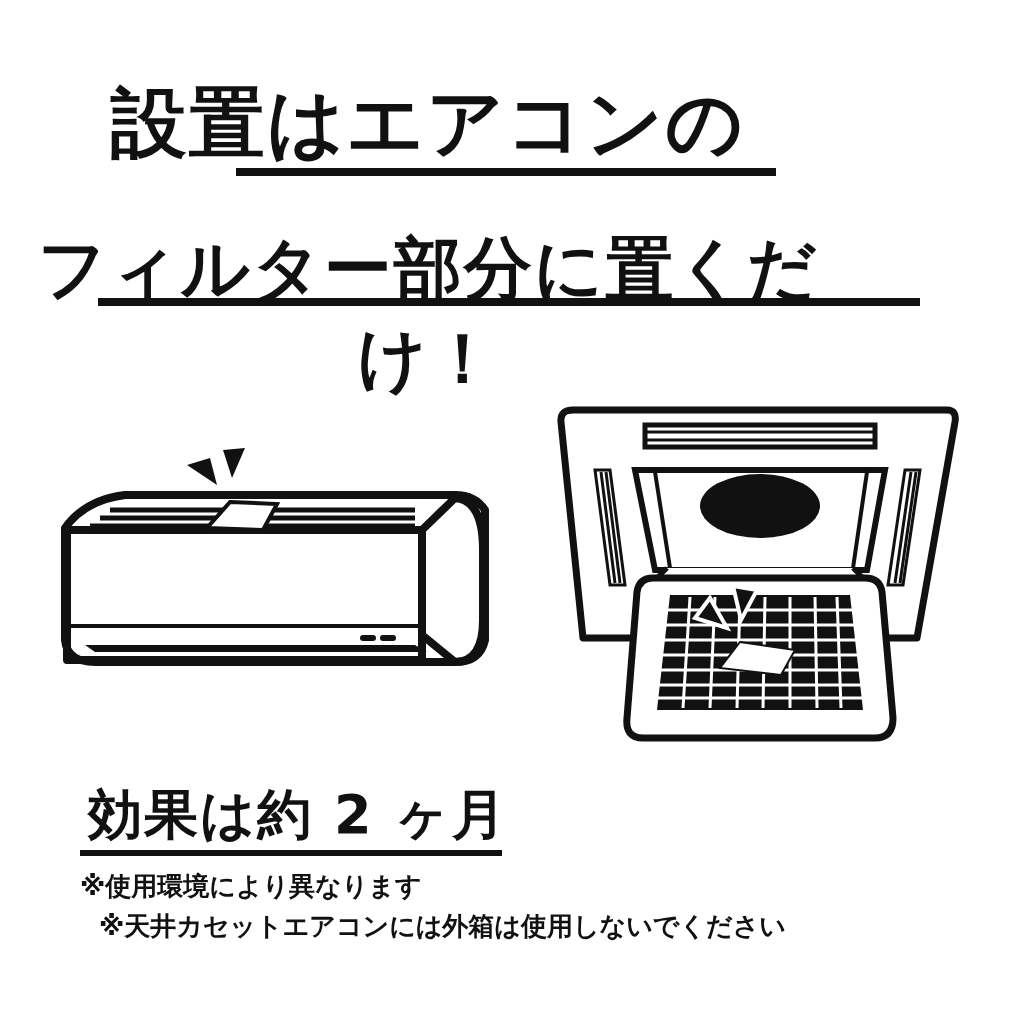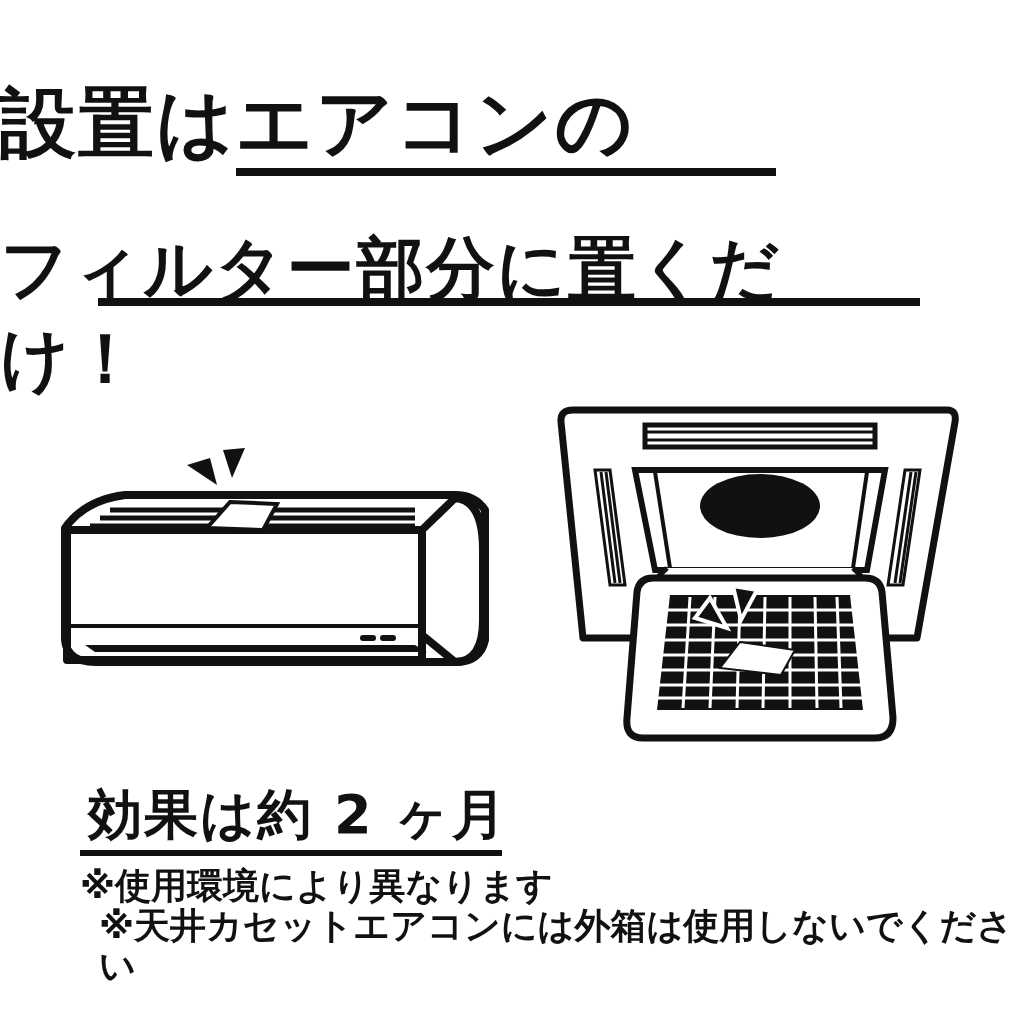--- a/index.html
+++ b/index.html
@@ -1,26 +1,26 @@
 <!DOCTYPE html>
 <html><head>
 <meta charset="utf-8">
 <style>
   html, body { margin:0; padding:0; background:#ffffff; }
   body { width:1024px; height:1024px; position:relative; overflow:hidden; font-family:"DejaVu Sans", sans-serif; color:#111; }
-  .title-line { position:absolute; left:0; width:856px; text-align:left; font-weight:bold; letter-spacing:2px; }
+  .title-line { position:absolute; left:0; width:856px; text-align:center; font-weight:bold; letter-spacing:2px; }
   .title1 { top:78px; font-size:76px; line-height:90px; }
   .title2 { top:224px; font-size:68px; line-height:90px; }
   .rule { position:absolute; background:#111; height:8px; }
   .rule1 { left:236px; width:540px; top:168px; }
   .rule2 { left:98px; width:822px; top:298px; }
   .illus { position:absolute; }
   .effect { position:absolute; left:88px; top:780px; font-size:54px; font-weight:bold; line-height:70px; letter-spacing:2px; }
   .rule3 { left:80px; width:422px; top:850px; height:6px; }
-  .note { position:absolute; left:80px; font-size:36px; font-weight:bold; line-height:40px; }
+  .note { position:absolute; left:80px; font-size:26px; font-weight:bold; line-height:40px; }
   .note1 { top:866px; }
   .note2 { top:906px;margin-left:19px; }
 </style>
 </head>
 <body>
 
 <div class="title-line title1">設置はエアコンの</div>
 <div class="rule rule1"></div>
 <div class="title-line title2">フィルター部分に置くだけ！</div>
 <div class="rule rule2"></div>

